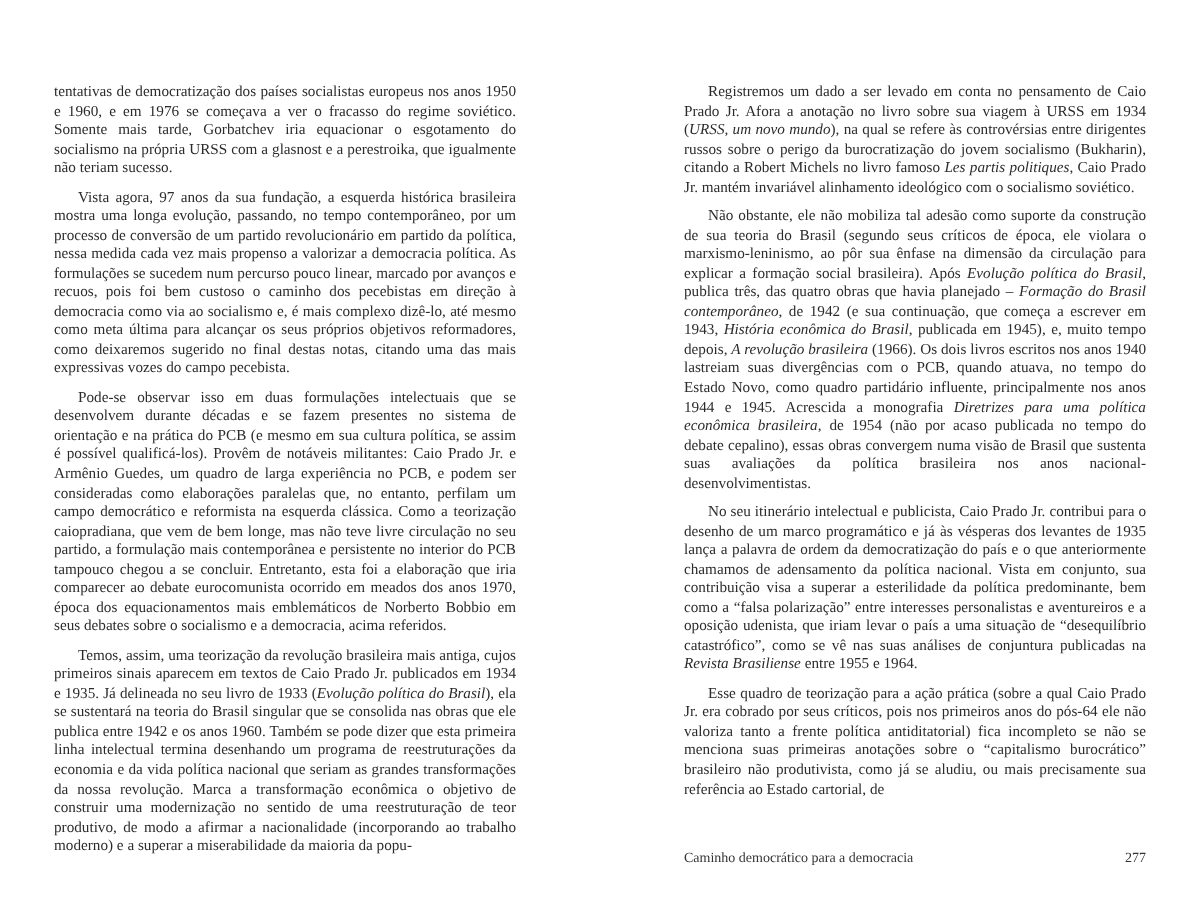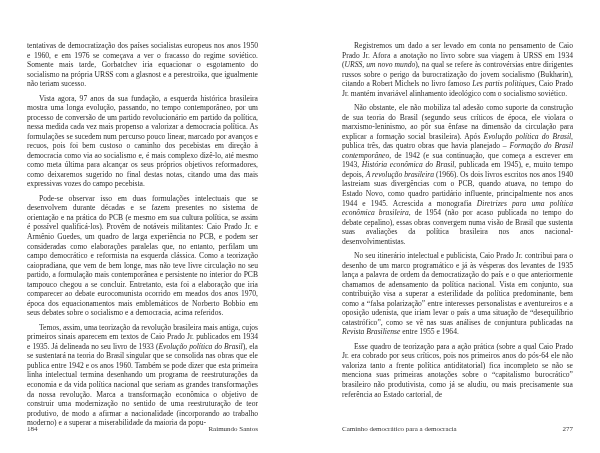--- a/index.html
+++ b/index.html
@@ -38,24 +38,20 @@
 <body>
 
 <div class="spread">
   <div class="page left">
     <div class="body-text">
         <p class="cont"><span>tentativas de democratização dos países socialistas europeus nos anos 1950 e 1960, e em 1976 se começava a ver o fracasso do regime soviético. Somente mais tarde, Gorbatchev iria equacionar o esgotamento do socialismo na própria URSS com a glasnost e a perestroika, que igualmente não teriam sucesso.</span></p>
         <p><span>Vista agora, 97 anos da sua fundação, a esquerda histórica brasileira mostra uma longa evolução, passando, no tempo contemporâneo, por um processo de conversão de um partido revolucionário em partido da política, nessa medida cada vez mais propenso a valorizar a democracia política. As formulações se sucedem num percurso pouco linear, marcado por avanços e recuos, pois foi bem custoso o caminho dos pecebistas em direção à democracia como via ao socialismo e, é mais complexo dizê-lo, até mesmo como meta última para alcançar os seus próprios objetivos reformadores, como deixaremos sugerido no final destas notas, citando uma das mais expressivas vozes do campo pecebista.</span></p>
         <p><span>Pode-se observar isso em duas formulações intelectuais que se desenvolvem durante décadas e se fazem presentes no sistema de orientação e na prática do PCB (e mesmo em sua cultura política, se assim é possível qualificá-los). Provêm de notáveis militantes: Caio Prado Jr. e Armênio Guedes, um quadro de larga experiência no PCB, e podem ser consideradas como elaborações paralelas que, no entanto, perfilam um campo democrático e reformista na esquerda clássica. Como a teorização caiopradiana, que vem de bem longe, mas não teve livre circulação no seu partido, a formulação mais contemporânea e persistente no interior do PCB tampouco chegou a se concluir. Entretanto, esta foi a elaboração que iria comparecer ao debate eurocomunista ocorrido em meados dos anos 1970, época dos equacionamentos mais emblemáticos de Norberto Bobbio em seus debates sobre o socialismo e a democracia, acima referidos.</span></p>
         <p><span>Temos, assim, uma teorização da revolução brasileira mais antiga, cujos primeiros sinais aparecem em textos de Caio Prado Jr. publicados em 1934 e 1935. Já delineada no seu livro de 1933 (</span><em>Evolução política do Brasil</em><span>), ela se sustentará na teoria do Brasil singular que se consolida nas obras que ele publica entre 1942 e os anos 1960. Também se pode dizer que esta primeira linha intelectual termina desenhando um programa de reestruturações da economia e da vida política nacional que seriam as grandes transformações da nossa revolução. Marca a transformação econômica o objetivo de construir uma modernização no sentido de uma reestruturação de teor produtivo, de modo a afirmar a nacionalidade (incorporando ao trabalho moderno) e a superar a miserabilidade da maioria da popu-</span></p>
       </div>
-    <div class="footer">
-      <span>184</span>
-      <span>Raimundo Santos</span>
-    </div>
   </div>
   <div class="page right">
     <div class="body-text">
         <p><span>Registremos um dado a ser levado em conta no pensamento de Caio Prado Jr. Afora a anotação no livro sobre sua viagem à URSS em 1934 (</span><em>URSS, um novo mundo</em><span>), na qual se refere às controvérsias entre dirigentes russos sobre o perigo da burocratização do jovem socialismo (Bukharin), citando a Robert Michels no livro famoso </span><em>Les partis politiques</em><span>, Caio Prado Jr. mantém invariável alinhamento ideológico com o socialismo soviético.</span></p>
         <p><span>Não obstante, ele não mobiliza tal adesão como suporte da construção de sua teoria do Brasil (segundo seus críticos de época, ele violara o marxismo-leninismo, ao pôr sua ênfase na dimensão da circulação para explicar a formação social brasileira). Após </span><em>Evolução política do Brasil</em><span>, publica três, das quatro obras que havia planejado – </span><em>Formação do Brasil contemporâneo</em><span>, de 1942 (e sua continuação, que começa a escrever em 1943, </span><em>História econômica do Brasil</em><span>, publicada em 1945), e, muito tempo depois, </span><em>A revolução brasileira</em><span> (1966). Os dois livros escritos nos anos 1940 lastreiam suas divergências com o PCB, quando atuava, no tempo do Estado Novo, como quadro partidário influente, principalmente nos anos 1944 e 1945. Acrescida a monografia </span><em>Diretrizes para uma política econômica brasileira</em><span>, de 1954 (não por acaso publicada no tempo do debate cepalino), essas obras convergem numa visão de Brasil que sustenta suas avaliações da política brasileira nos anos nacional-desenvolvimentistas.</span></p>
         <p><span>No seu itinerário intelectual e publicista, Caio Prado Jr. contribui para o desenho de um marco programático e já às vésperas dos levantes de 1935 lança a palavra de ordem da democratização do país e o que anteriormente chamamos de adensamento da política nacional. Vista em conjunto, sua contribuição visa a superar a esterilidade da política predominante, bem como a “falsa polarização” entre interesses personalistas e aventureiros e a oposição udenista, que iriam levar o país a uma situação de “desequilíbrio catastrófico”, como se vê nas suas análises de conjuntura publicadas na </span><em>Revista Brasiliense</em><span> entre 1955 e 1964.</span></p>
         <p><span>Esse quadro de teorização para a ação prática (sobre a qual Caio Prado Jr. era cobrado por seus críticos, pois nos primeiros anos do pós-64 ele não valoriza tanto a frente política antiditatorial) fica incompleto se não se menciona suas primeiras anotações sobre o “capitalismo burocrático” brasileiro não produtivista, como já se aludiu, ou mais precisamente sua referência ao Estado cartorial, de</span></p>
       </div>
     <div class="footer">
       <span>Caminho democrático para a democracia</span>

